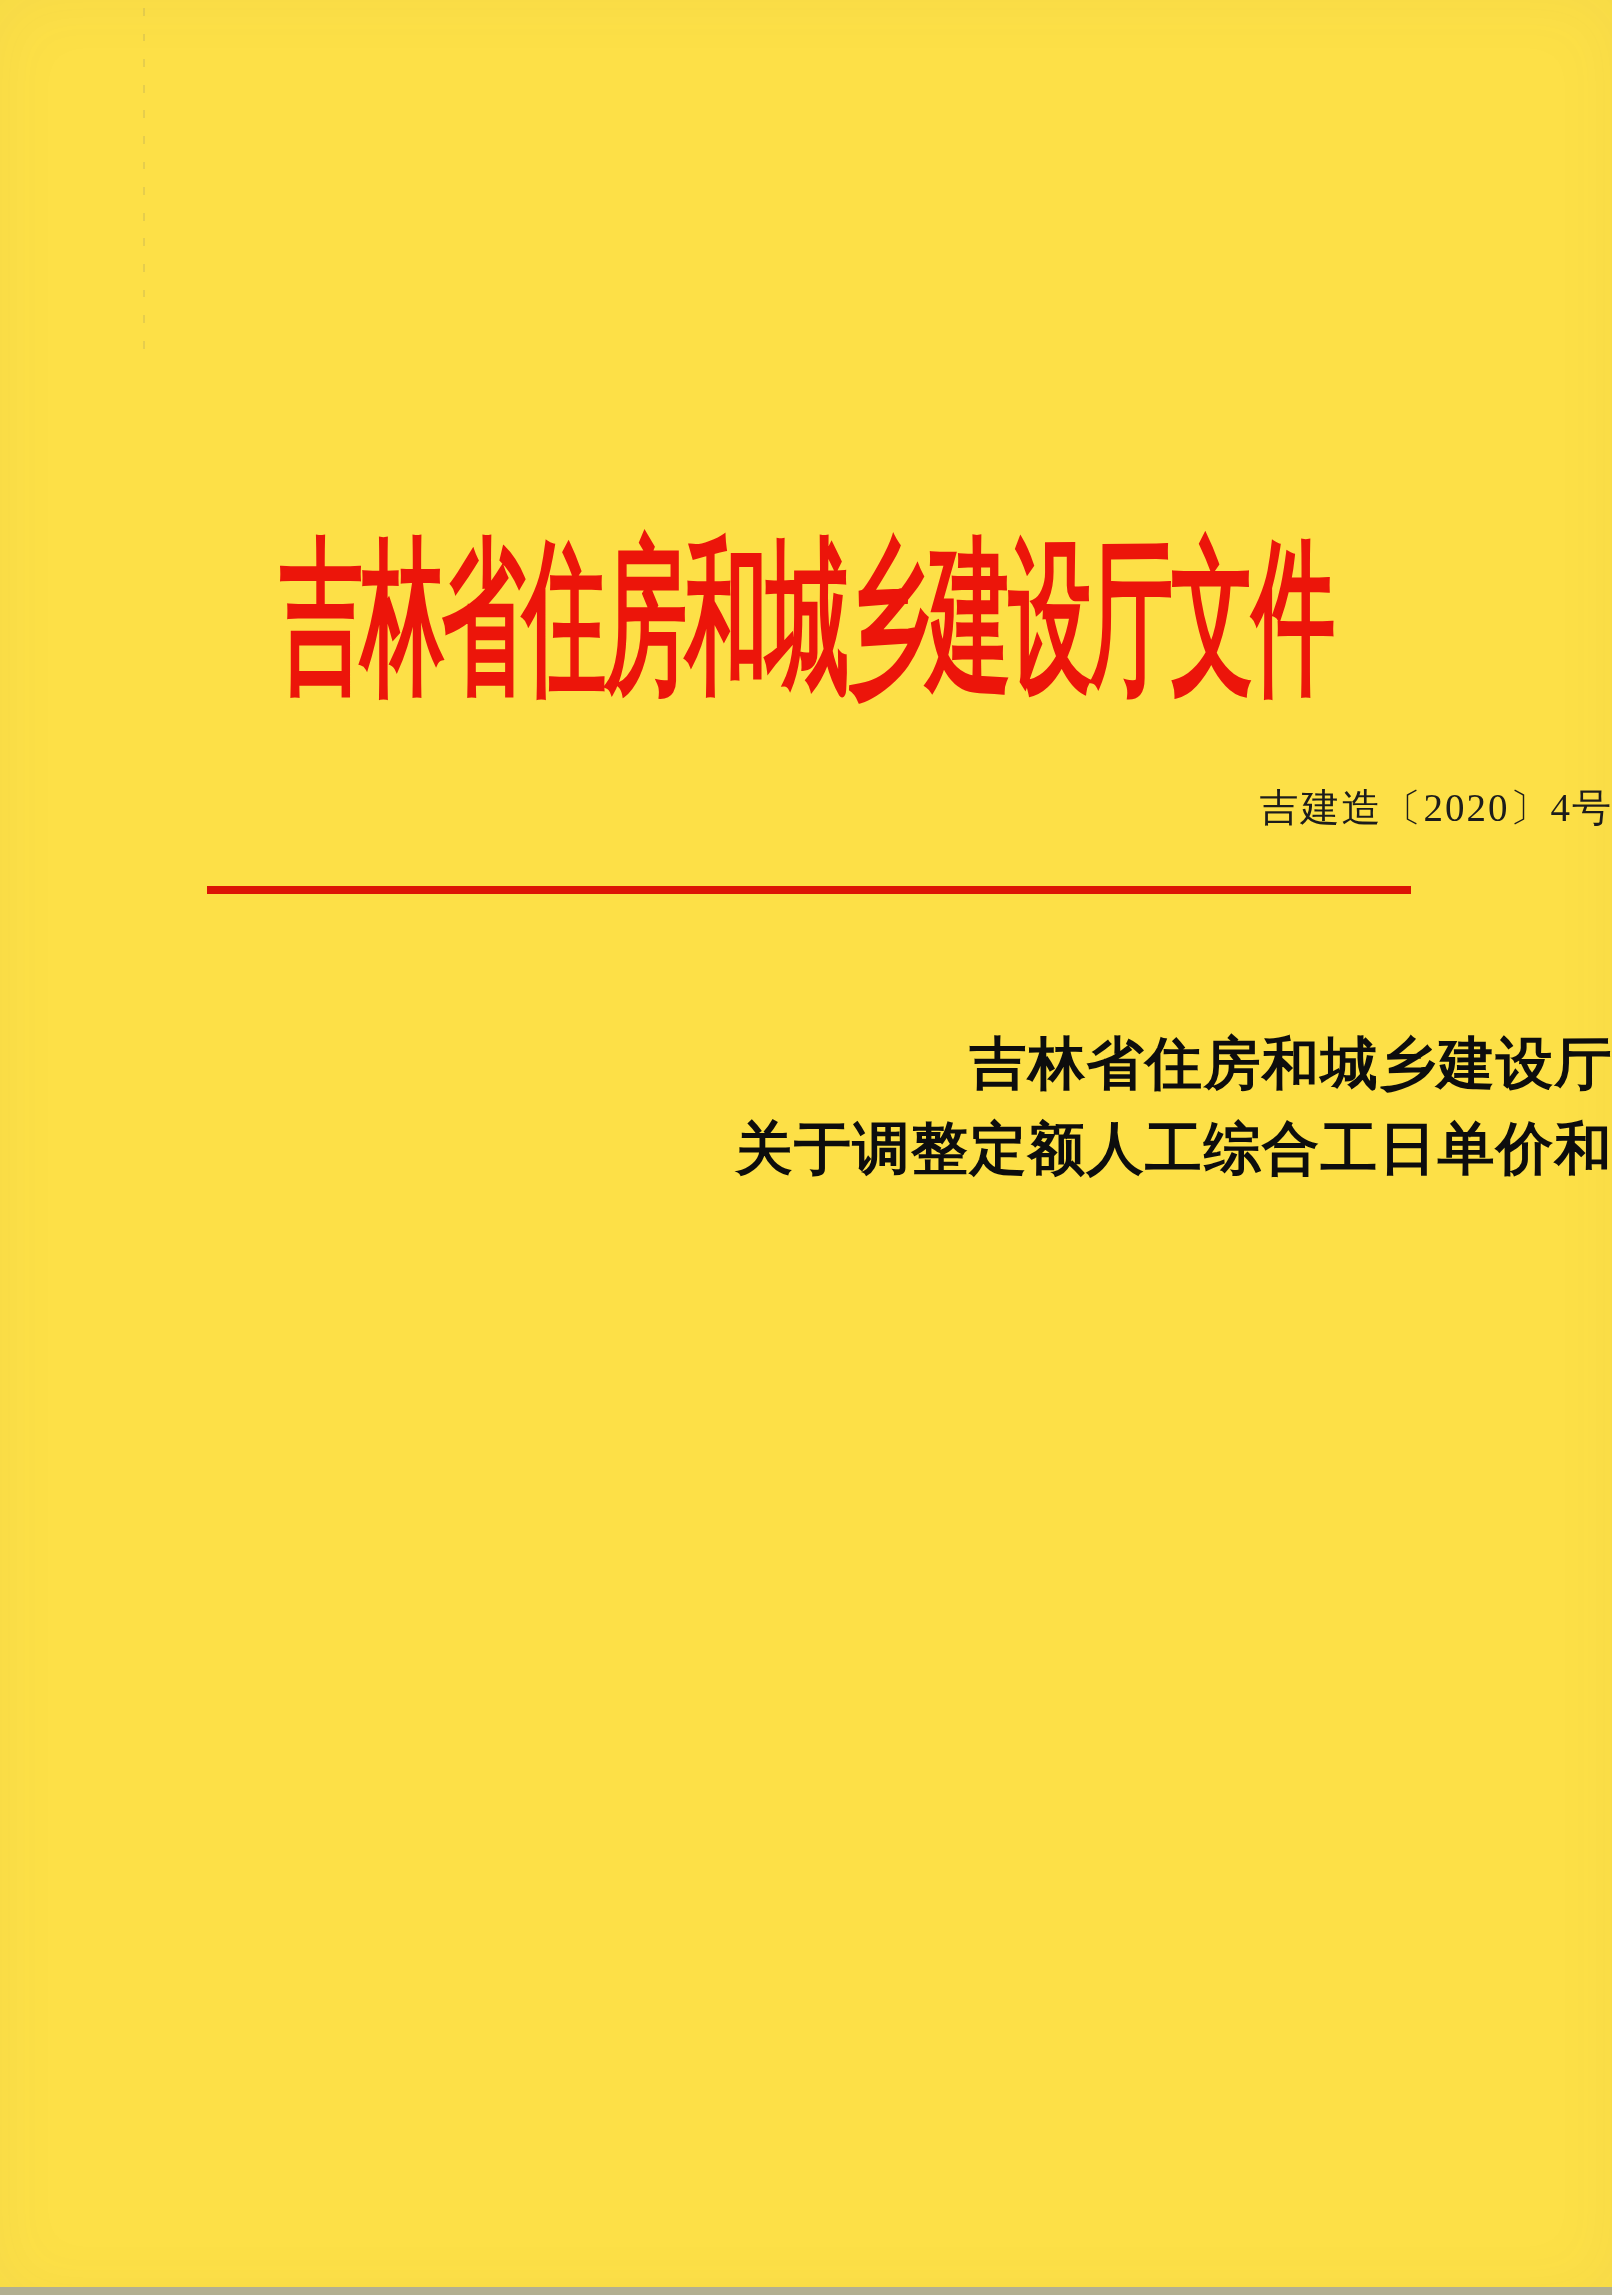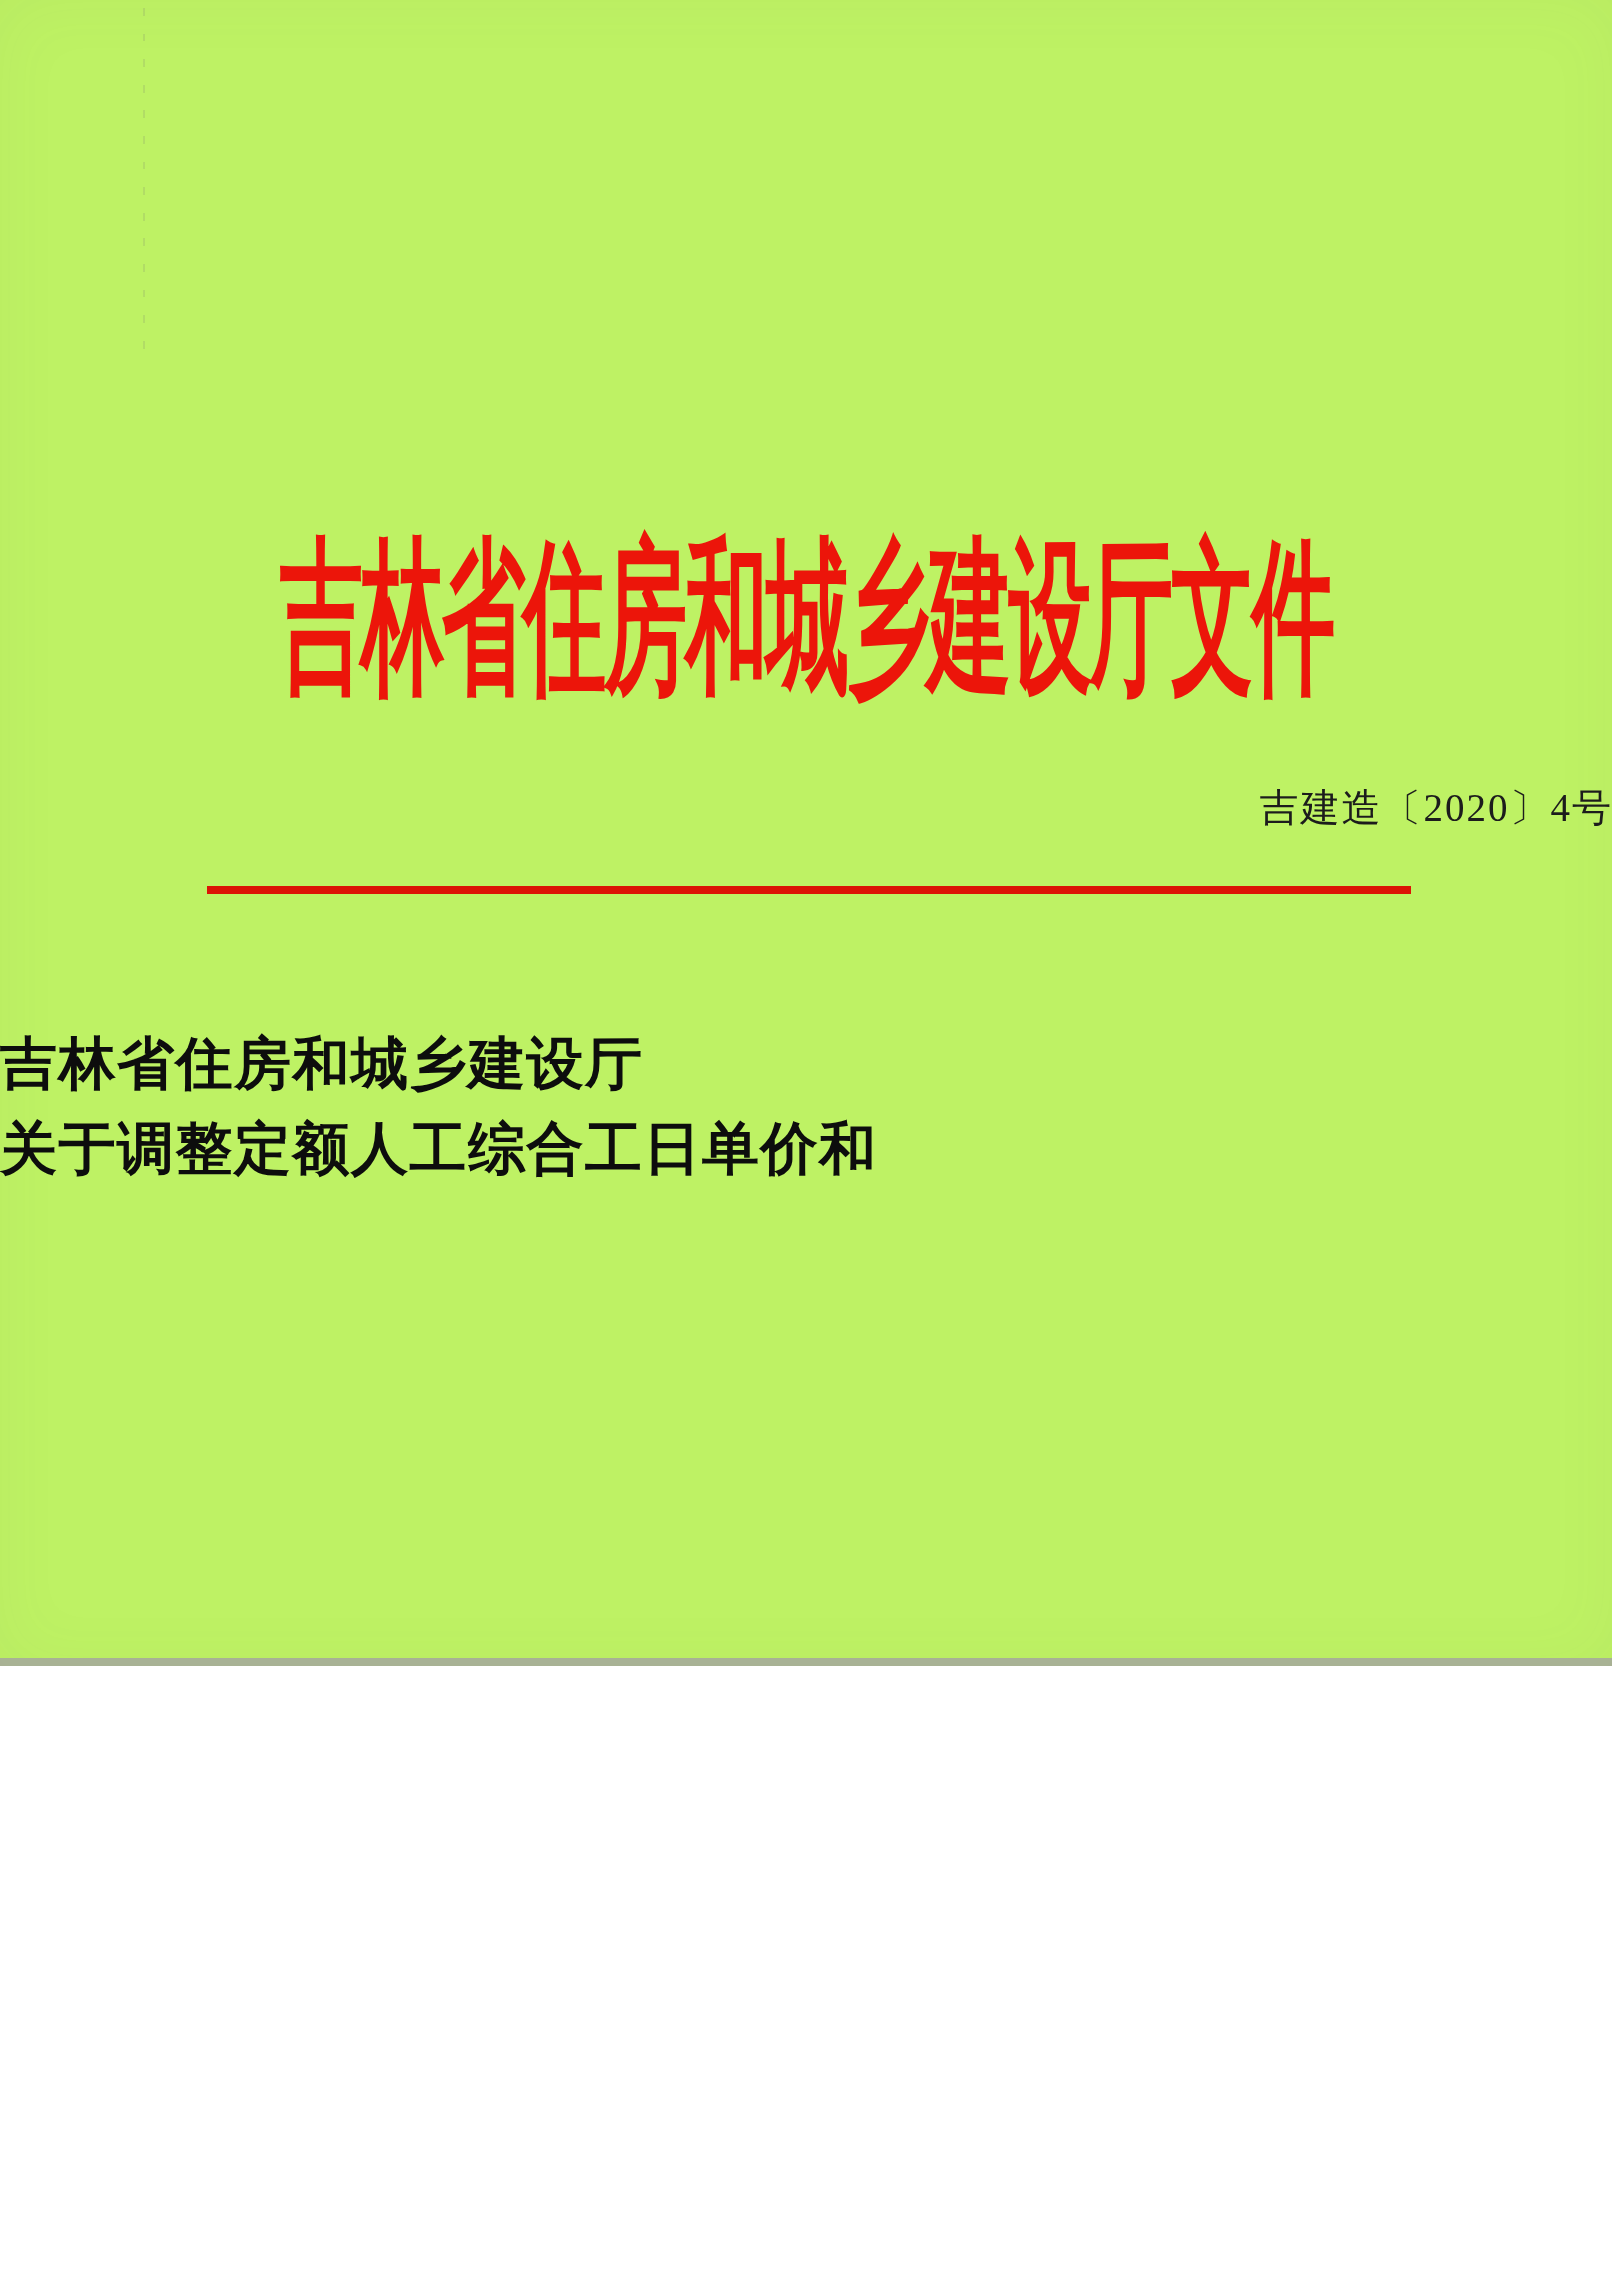--- a/index.html
+++ b/index.html
@@ -3,22 +3,22 @@
 <meta charset="utf-8">
 <style>
   html, body {
     margin: 0;
     padding: 0;
     background: #ffffff;
   }
   .page {
     position: relative;
     width: 1613px;
-    height: 1666px;
-    background: #bef264;
+    height: 2295px;
+    background: #fde047;
     overflow: hidden;
     font-family: "Liberation Serif", serif;
     box-shadow: inset 0 0 69px rgba(90,90,80,0.05);
   }
   
   .banner {
     position: absolute;
     top: 534px;
     left: 0;
     width: 100%;
@@ -52,21 +52,21 @@
     width: 1204px;
     height: 7.9px;
     background: #dc1405;
   }
   
   .title {
     position: absolute;
     top: 1021px;
     left: 0;
     width: 100%;
-    text-align: left;
+    text-align: right;
     color: #0d0d0d;
   }
   .title-line {
     font-size: 57px;
     line-height: 85px;
     font-weight: bold;
     letter-spacing: 1.5px;
     white-space: nowrap;
   }
   

